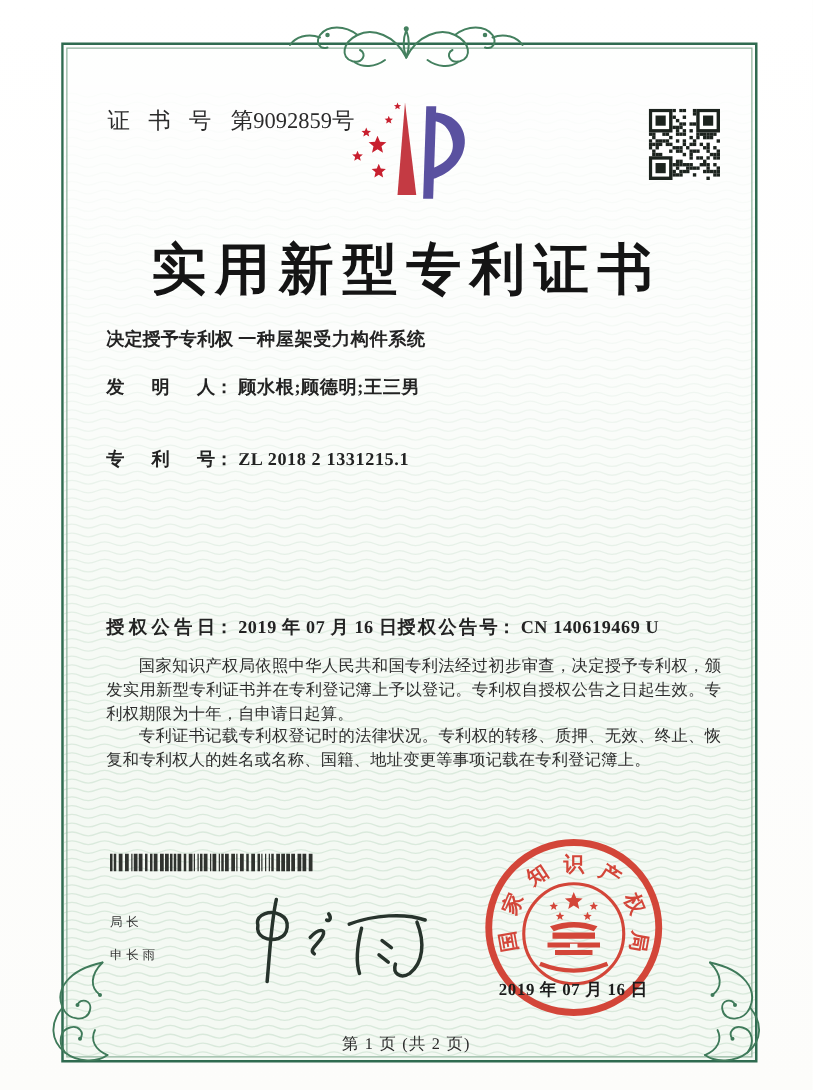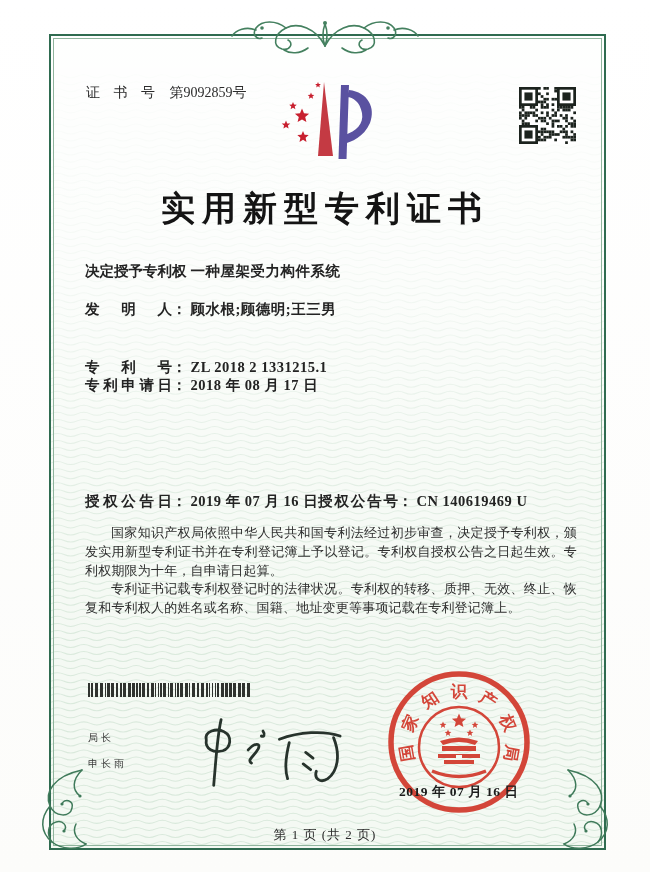--- a/index.html
+++ b/index.html
@@ -5,23 +5,23 @@
   html,body{margin:0;padding:0;background:#ffffff;}
   .page{position:relative;width:650px;height:872px;background:linear-gradient(180deg,#ffffff,#fcfcfa);
         font-family:"Liberation Serif","DejaVu Serif",serif;overflow:hidden;}
   .frame{position:absolute;left:49px;top:34px;width:553px;height:812px;
          border:2px solid #2f6b50;background:#f4f9f3;}
   .frame-inner{position:absolute;left:2px;top:2px;right:2px;bottom:2px;border:1px solid #8fb49d;}
   .waves{position:absolute;left:0;top:0;width:100%;height:100%;}
   .frame-overlay{position:absolute;left:0;top:0;right:0;bottom:0;
       background:linear-gradient(180deg,rgba(255,255,255,.95),rgba(255,255,255,.72) 28%,rgba(255,255,255,.30) 52%,rgba(255,255,255,.05) 72%,rgba(255,255,255,0));}
   .abs{position:absolute;}
-  .cert-no{left:86px;top:84px;font-size:14px;color:#2b2b2b;}
+  .cert-no{left:86px;top:84px;font-size:18px;color:#2b2b2b;}
   .cert-no .lbl{letter-spacing:5px;margin-right:6px;}
-  .title{left:0;right:0;top:186px;text-align:center;font-size:34px;font-weight:600;
+  .title{left:0;right:0;top:186px;text-align:center;font-size:44px;font-weight:600;
          letter-spacing:7px;color:#141414;}
   .field-row{left:85px;height:20px;font-size:14.5px;color:#232323;font-weight:600;white-space:nowrap;}
   .f-label{display:inline-block;width:87px;text-align:justify;text-align-last:justify;vertical-align:top;}
   .f-colon{display:inline-block;margin-right:4px;}
   .f-value{letter-spacing:.5px;}
   .grant-right{position:absolute;left:233px;top:0;white-space:nowrap;}
   .bodytext{left:85px;top:524px;width:492px;font-size:13px;line-height:18.8px;color:#2d2d2d;text-align:justify;}
   .bodytext p{margin:0;text-indent:2em;letter-spacing:.2px;}
   .barcode{left:88px;top:683px;width:166px;height:14px;display:flex;align-items:stretch;}
   .barcode span{display:block;height:100%;background:#30332f;}
@@ -259,23 +259,20 @@
 
   <div class="abs field-row" style="top:262px">
     <span class="f-label">决定授予专利权</span><span class="f-colon">：</span><span class="f-value">一种屋架受力构件系统</span>
   </div>
   <div class="abs field-row" style="top:300px">
     <span class="f-label">发明人</span><span class="f-colon">：</span><span class="f-value">顾水根;顾德明;王三男</span>
   </div>
   <div class="abs field-row" style="top:358px">
     <span class="f-label">专利号</span><span class="f-colon">：</span><span class="f-value">ZL 2018 2 1331215.1</span>
   </div>
-  <div class="abs field-row" style="top:376px">
-    <span class="f-label">专利申请日</span><span class="f-colon">：</span><span class="f-value">2018 年 08 月 17 日</span>
-  </div>
   <div class="abs field-row" style="top:492px">
     <span class="f-label">授权公告日</span><span class="f-colon">：</span><span class="f-value">2019 年 07 月 16 日</span>
     <span class="grant-right">
       <span class="f-label" style="width:80px">授权公告号</span><span class="f-colon">：</span><span class="f-value">CN 140619469 U</span>
     </span>
   </div>
 
   <div class="abs bodytext">
     <p>国家知识产权局依照中华人民共和国专利法经过初步审查，决定授予专利权，颁发实用新型专利证书并在专利登记簿上予以登记。专利权自授权公告之日起生效。专利权期限为十年，自申请日起算。</p>
     <p>专利证书记载专利权登记时的法律状况。专利权的转移、质押、无效、终止、恢复和专利权人的姓名或名称、国籍、地址变更等事项记载在专利登记簿上。</p>

